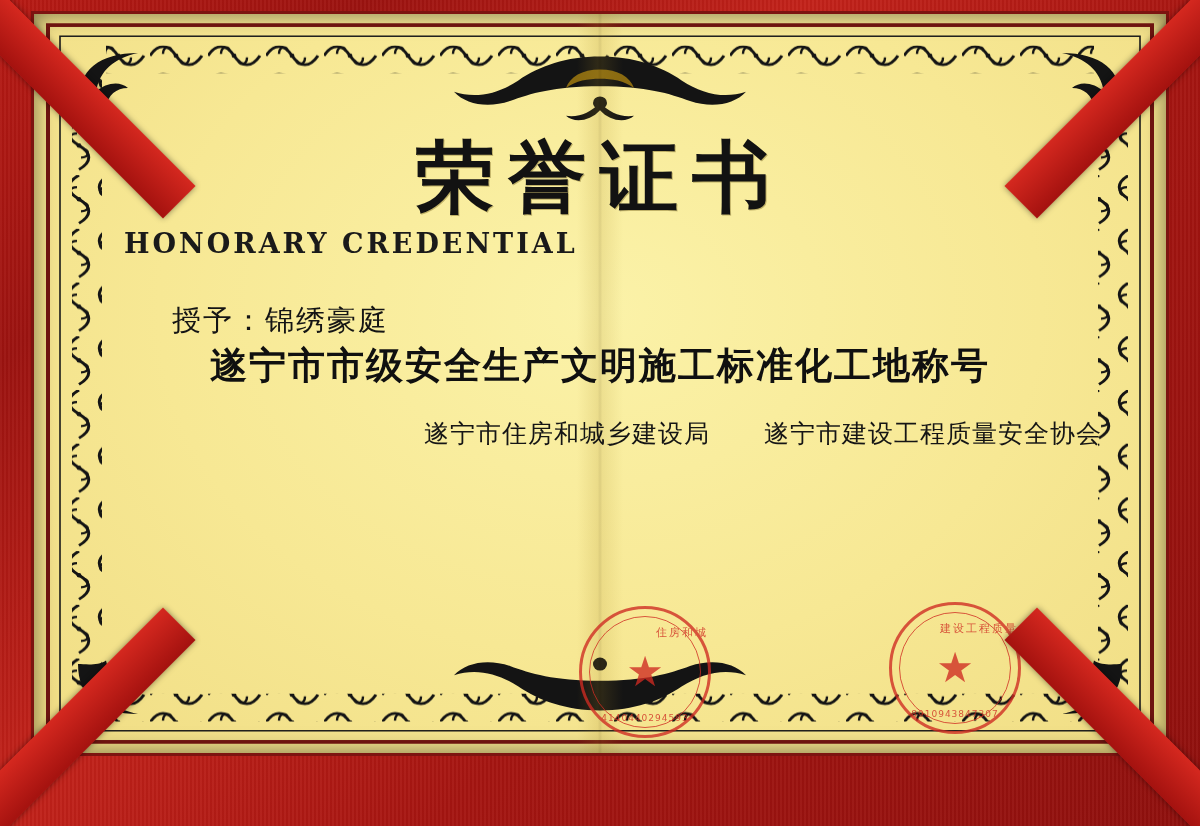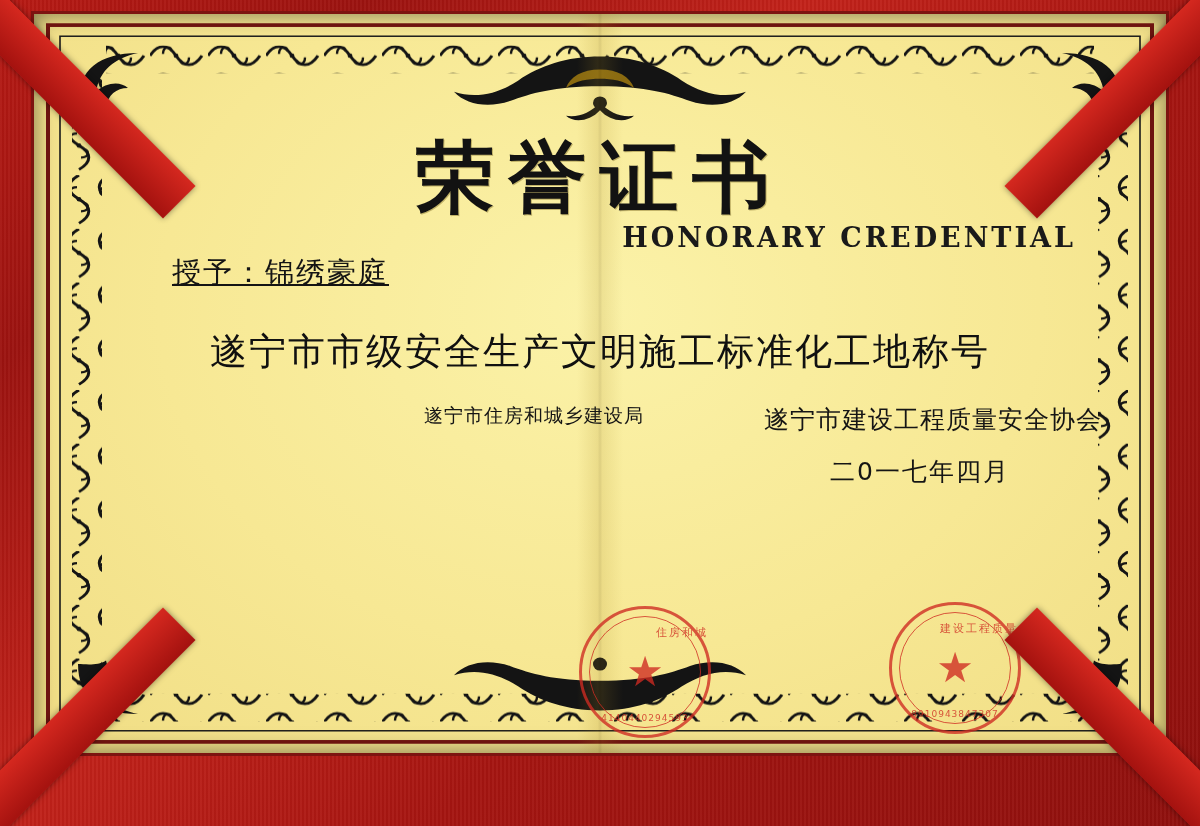--- a/index.html
+++ b/index.html
@@ -108,43 +108,42 @@
     font-family: "DejaVu Serif", "Liberation Serif", serif;
     font-weight: 700;
     font-size: 78px;
     letter-spacing: 14px;
     color: #121212;
     text-shadow: 1px 1px 0 rgba(90,70,0,.35);
     line-height: 1;
     margin-top: 4px;
   }
   .title-en {
-    text-align: right;
+    text-align: left;
     font-family: "DejaVu Serif", "Liberation Serif", serif;
     font-weight: 700;
     font-size: 27px;
     letter-spacing: 3px;
     color: #1a1a1a;
-    margin-top: 6px;
+    margin-top: 12px;
   }
 
   .award-to {
+    margin-top: 42px;
     margin-left: 48px;
     font-family: "DejaVu Sans", sans-serif;
     font-size: 29px;
     color: #141414;
     letter-spacing: 2px;
-    text-decoration: underline;
   }
 
   .headline {
-    margin-top: 34px;
     text-align: center;
     font-family: "DejaVu Serif", "Liberation Serif", serif;
-    font-weight: 400;
+    font-weight: 700;
     font-size: 37px;
     letter-spacing: 2px;
     color: #101010;
   }
 
   .info {
     margin-top: 40px;
     margin-left: 48px;
     position: relative;
     height: 120px;
@@ -161,21 +160,21 @@
 
   .issuers {
     margin-top: 26px;
     position: relative;
     height: 110px;
   }
   .issuer-left {
     position: absolute;
     left: 300px;
     top: 0;
-    font-size: 19px;
+    font-size: 25px;
     color: #151515;
     letter-spacing: 1px;
     white-space: nowrap;
   }
   .issuer-right {
     position: absolute;
     left: 640px;
     top: 0;
     font-size: 25px;
     color: #151515;
@@ -301,21 +300,20 @@
       <div class="title-en">HONORARY CREDENTIAL</div>
 
       <div class="award-to">授予：锦绣豪庭</div>
 
       <div class="headline">遂宁市市级安全生产文明施工标准化工地称号</div>
 
 
       <div class="issuers">
         <div class="issuer-left">遂宁市住房和城乡建设局</div>
         <div class="issuer-right">遂宁市建设工程质量安全协会</div>
-        <div class="date">二0一七年四月</div>
       </div>
 
     </div>
 
     <div class="seal" id="seal-1">
       <div class="inner-ring"></div>
       <div class="arc-top">住房和城</div>
       <div class="star">★</div>
       <div class="arc-bottom">4140440294593</div>
     </div>

